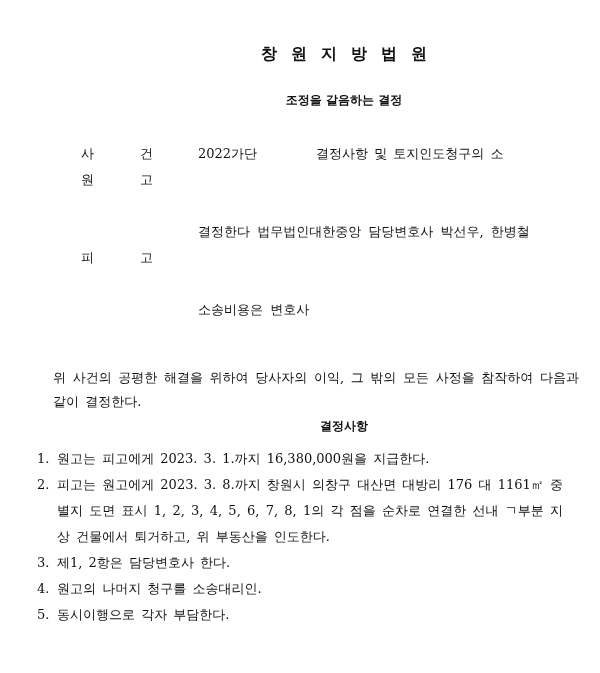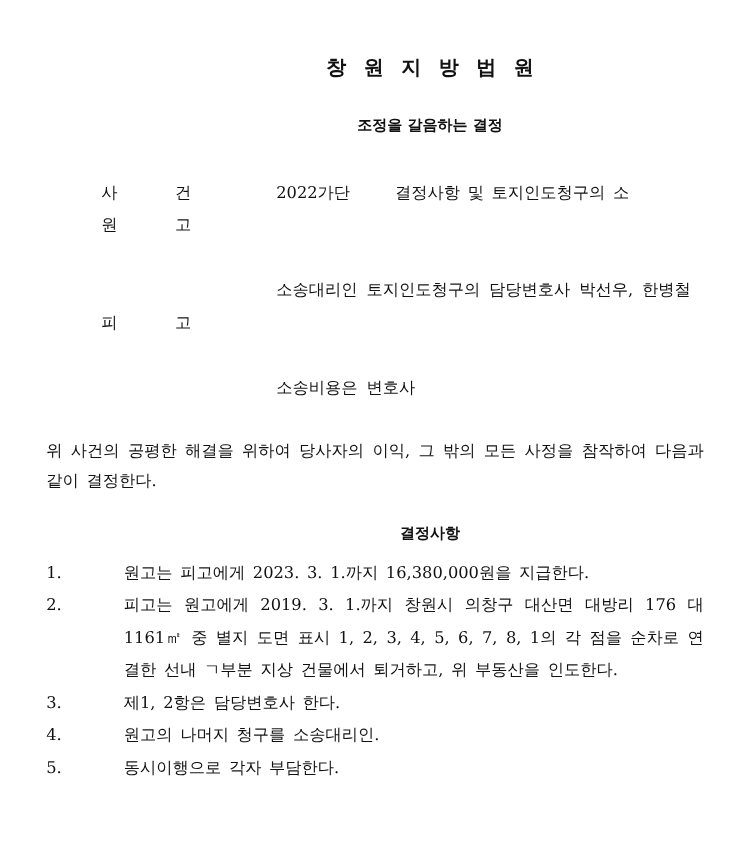--- a/index.html
+++ b/index.html
@@ -28,21 +28,21 @@
     }
     .subtitle {
       left: 0; width: 600px; top: 92px;
       text-align: center;
       font-family: "DejaVu Sans", "Liberation Sans", sans-serif;
       font-weight: bold;
       font-size: 12px;
     }
     .lbl1 { left: 37px; }
     .lbl2 { left: 96px; }
-    .val  { left: 177px; }
+    .val  { left: 154px; }
     .case-name { left: 272px; }
     .para {
       position: absolute;
       left: 37px;
       width: 526px;
       top: 350px;
       line-height: 24px;
       text-align: justify;
       text-align-last: left;
       word-spacing: 2px;
@@ -68,61 +68,61 @@
       padding-left: 20px;
       line-height: 26px;
       text-align: justify;
       word-spacing: 2px;
     }
     .item .num {
       position: absolute;
       left: 0;
       top: 0;
     }
-    .item .text { display: block; margin-left: 42px; }
+    .item .text { display: block; }
   </style>
 </head>
 <body>
 
 <div>
 
   <div class="abs title">창원지방법원</div>
   <div class="abs subtitle">조정을 갈음하는 결정</div>
 
   <div>
     <span class="abs lbl1" style="top:145px">사</span>
     <span class="abs lbl2" style="top:145px">건</span>
     <span class="abs val" style="top:145px">2022가단</span>
     <span class="abs case-name" style="top:145px; word-spacing:2px">결정사항 및 토지인도청구의 소</span>
   </div>
 
   <div>
     <span class="abs lbl1" style="top:171px">원</span>
     <span class="abs lbl2" style="top:171px">고</span>
-    <span class="abs val" style="top:223px; word-spacing:3px">소송대리인 토지인도청구의 담당변호사 박선우, 한병철</span>
+    <span class="abs val" style="top:223px; word-spacing:3px">결정한다 법무법인대한중앙 담당변호사 박선우, 한병철</span>
   </div>
 
   <div>
     <span class="abs lbl1" style="top:249px">피</span>
     <span class="abs lbl2" style="top:249px">고</span>
     <span class="abs val" style="top:301px; word-spacing:3px">소송비용은 변호사</span>
   </div>
 
-  <p class="para" style="margin:0">위 사건의 공평한 해결을 위하여 당사자의 이익, 그 밖의 모든 사정을 참작하여 다음과 같이 결정한다.</p>
+  <p class="para" style="margin:16px">위 사건의 공평한 해결을 위하여 당사자의 이익, 그 밖의 모든 사정을 참작하여 다음과 같이 결정한다.</p>
 
   <div class="abs section-title">결정사항</div>
 
   <ol class="items">
     <li class="item">
       <span class="num">1.</span>
       <span class="text">원고는 피고에게 2023. 3. 1.까지 16,380,000원을 지급한다.</span>
     </li>
     <li class="item">
       <span class="num">2.</span>
-      <span class="text">피고는 원고에게 2019. 3. 1.까지 창원시 의창구 대산면 대방리 176 대 1161㎡ 중 별지 도면 표시 1, 2, 3, 4, 5, 6, 7, 8, 1의 각 점을 순차로 연결한 선내 ㄱ부분 지상 건물에서 퇴거하고, 위 부동산을 인도한다.</span>
+      <span class="text">피고는 원고에게 2023. 3. 8.까지 창원시 의창구 대산면 대방리 176 대 1161㎡ 중 별지 도면 표시 1, 2, 3, 4, 5, 6, 7, 8, 1의 각 점을 순차로 연결한 선내 ㄱ부분 지상 건물에서 퇴거하고, 위 부동산을 인도한다.</span>
     </li>
     <li class="item">
       <span class="num">3.</span>
       <span class="text">제1, 2항은 담당변호사 한다.</span>
     </li>
     <li class="item">
       <span class="num">4.</span>
       <span class="text">원고의 나머지 청구를 소송대리인.</span>
     </li>
     <li class="item">

